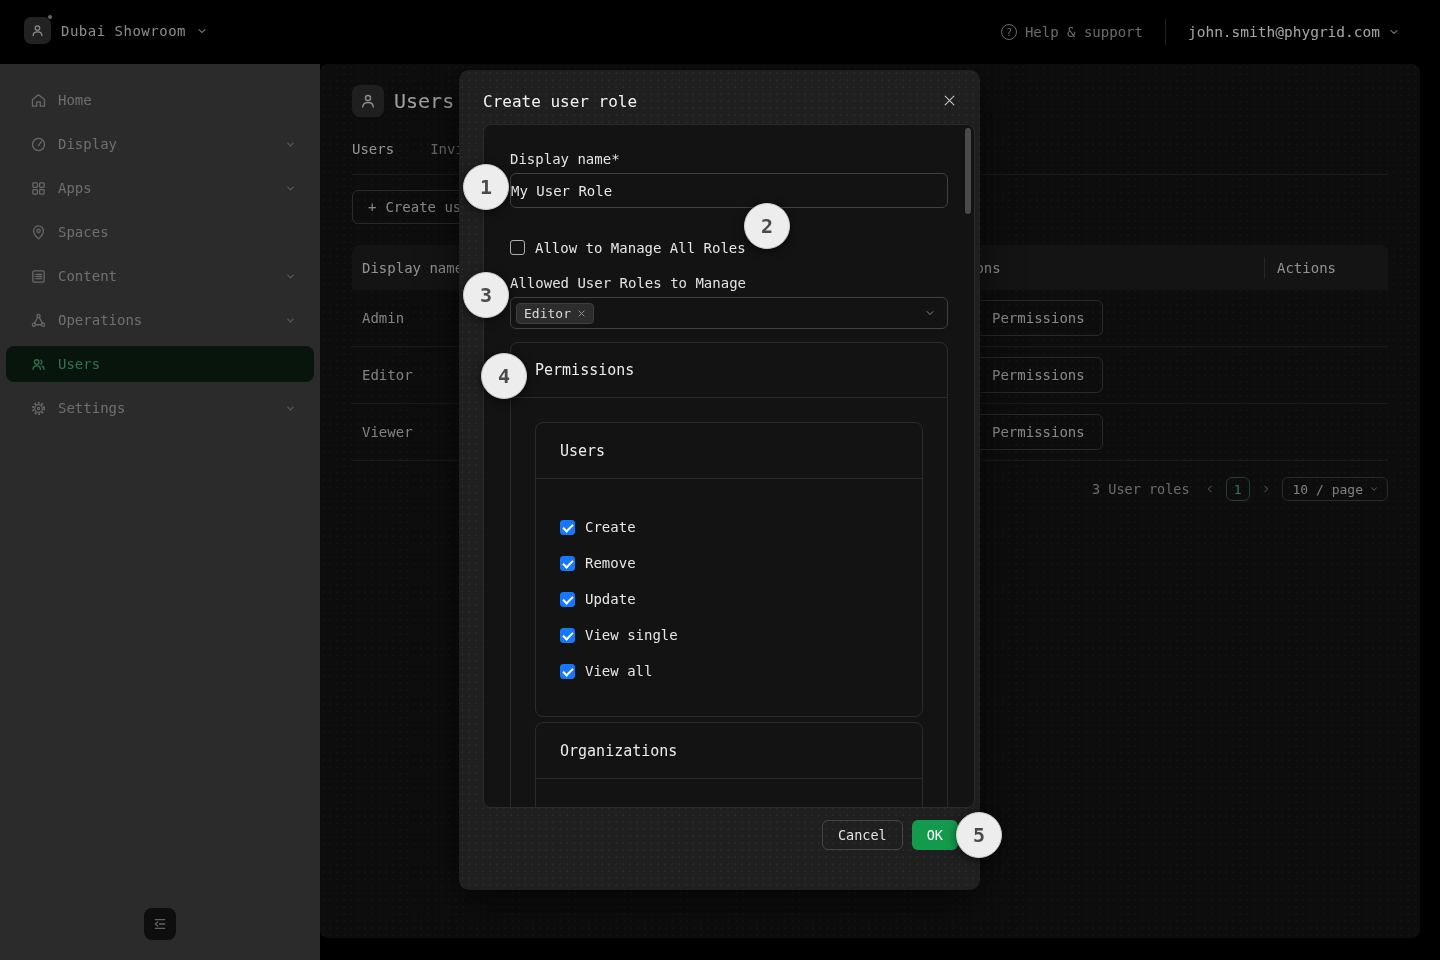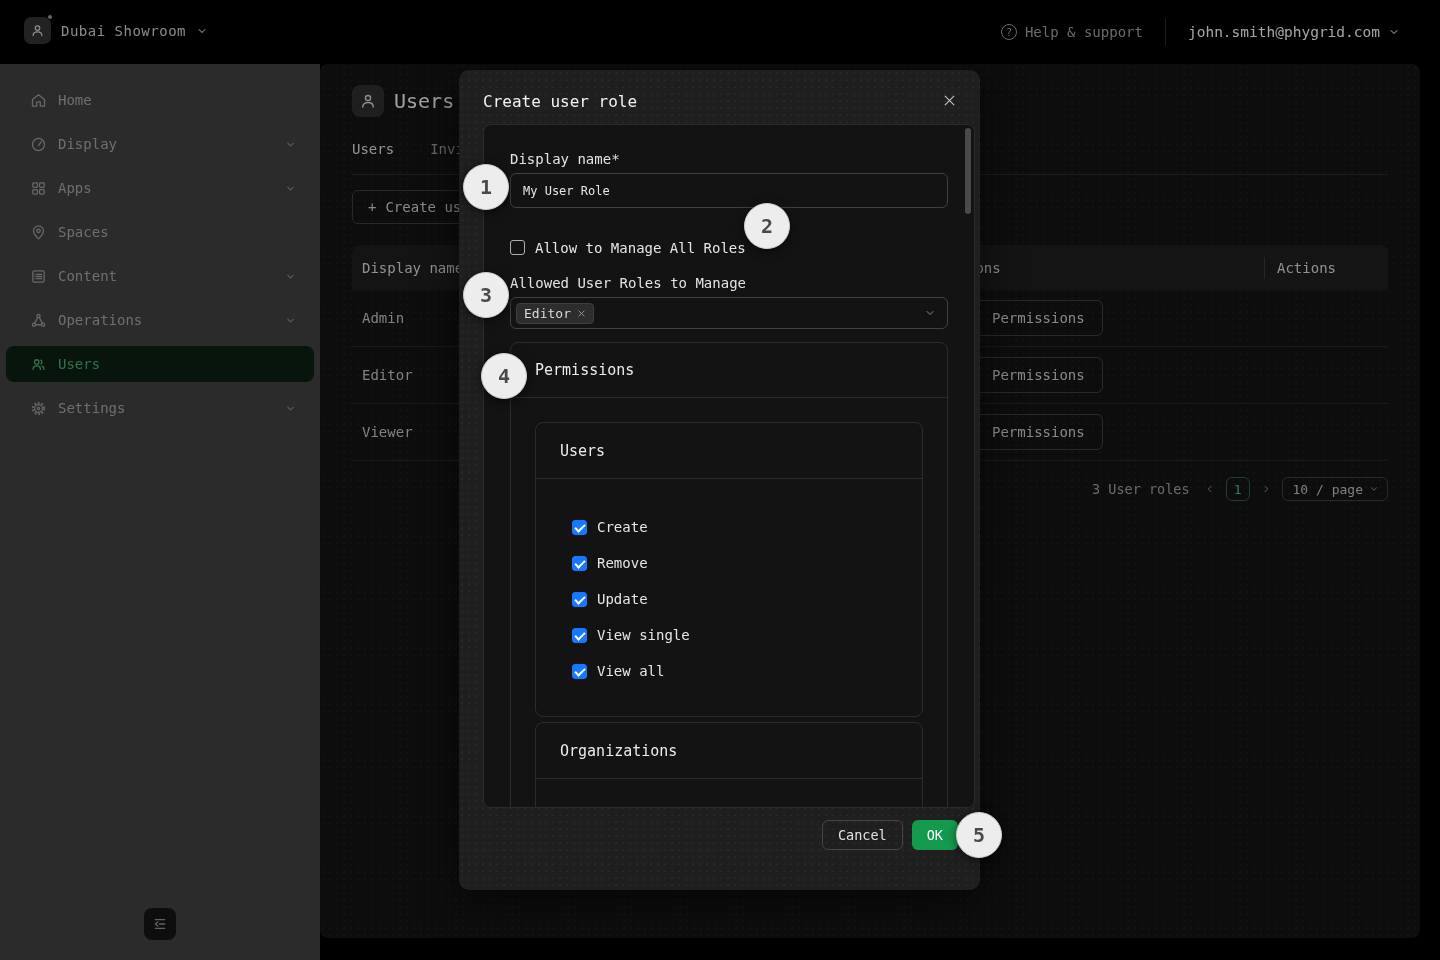--- a/index.html
+++ b/index.html
@@ -64,41 +64,41 @@
   .modal { position:absolute; left:459px; top:70px; width:521px; height:820px; background:#1f1f1f; border-radius:10px; z-index:20;
     box-shadow:0 10px 40px rgba(0,0,0,0.6);
     background-image:radial-gradient(rgba(255,255,255,0.05) 1px, transparent 1px); background-size:7px 7px; }
   .modal-title { position:absolute; left:24px; top:22px; font-size:16px; color:#f2f2f2; }
   .modal-close { position:absolute; right:20px; top:19px; width:22px; height:22px; display:flex; align-items:center; justify-content:center; color:#c4c4c4; cursor:pointer; }
 
   .modal-scroll { position:absolute; left:24px; top:54px; width:492px; height:684px; background:#131313; border:1px solid #2b2b2b; border-radius:8px; overflow:hidden; }
   .scroll-thumb { position:absolute; right:3px; top:3px; width:6px; height:86px; border-radius:3px; background:#4a4a4a; z-index:5; cursor:pointer; }
   .m-content { padding:26px; }
   .f-label { font-size:14px; color:#e3e3e3; height:18px; }
-  .text-input { margin-top:4px; height:35px; width:100%; border:1px solid #414141; border-radius:6px; display:flex; align-items:center; padding-left:12px; color:#e6e6e6; font-size:12px; }
+  .text-input { margin-top:4px; height:35px; width:100%; border:1px solid #414141; border-radius:6px; display:flex; align-items:center; color:#e6e6e6; font-size:14px; }
   .cb-row { display:flex; align-items:center; gap:10px; cursor:pointer; }
   .cb-row.allow-all { margin-top:31px; height:17px; }
   .cb { width:15px; height:15px; border:1.5px solid #aeaeae; border-radius:3px; position:relative; flex:none; }
   .cb.checked { background:#1677ff; border-color:#1677ff; }
   .cb.checked::after { content:""; position:absolute; left:4.2px; top:1px; width:4px; height:8px; border-right:2px solid #fff; border-bottom:2px solid #fff; transform:rotate(45deg); }
   .cb-label { font-size:14px; color:#e6e6e6; }
   .roles-label { margin-top:19px; }
   .select-box { margin-top:4px; height:32px; border:1px solid #414141; border-radius:6px; display:flex; align-items:center; padding:0 12px 0 5px; position:relative; cursor:pointer; }
   .role-tag { display:flex; align-items:center; gap:6px; background:#2d2d2d; border:1px solid #3e3e3e; border-radius:4px; padding:2px 7px; font-size:13px; color:#dadada; }
   .tag-x { color:#9a9a9a; cursor:pointer; display:flex; }
   .select-box .sel-chev { position:absolute; right:11px; color:#8a8a8a; }
 
   .perm-card { margin-top:13px; border:1px solid #2b2b2b; border-radius:8px; }
   .card-title { height:55px; display:flex; align-items:center; padding:0 24px; font-size:15px; color:#ececec; border-bottom:1px solid #2b2b2b; }
   .perm-body { padding:24px; }
   .group-card { border:1px solid #2b2b2b; border-radius:8px; }
   .group-card + .group-card { margin-top:5px; }
   .group-title { height:56px; display:flex; align-items:center; padding:0 24px; font-size:15px; color:#ececec; border-bottom:1px solid #2b2b2b; }
   .group-body { padding:40px 24px 37px 24px; }
-  .group-body .cb-row { height:16px; margin-bottom:20px;margin-left:12px; }
+  .group-body .cb-row { height:16px; margin-bottom:20px; }
   .group-body .cb-row:last-child { margin-bottom:0; }
 
   .modal-footer { position:absolute; left:0; bottom:0; width:100%; height:82px; display:flex; justify-content:flex-end; align-items:flex-start; padding:12px 22px 0 0; gap:9px; }
   .btn { height:30px; padding:0 15px; border-radius:6px; font-size:13.5px; display:flex; align-items:center; cursor:pointer; font-family:inherit; }
   .btn-cancel { border:1px solid #454545; color:#e3e3e3; background:transparent; }
   .btn-ok { background:#149a4d; color:#fff; border:none; }
 
   
   .marker { position:absolute; width:46px; height:46px; border-radius:50%; background:#ededed; color:#4a4a4a; font-size:20px; font-weight:bold; display:flex; align-items:center; justify-content:center; z-index:30; border:1px solid #cfcfcf; box-shadow:0 2px 10px rgba(0,0,0,0.55); }
 </style>

